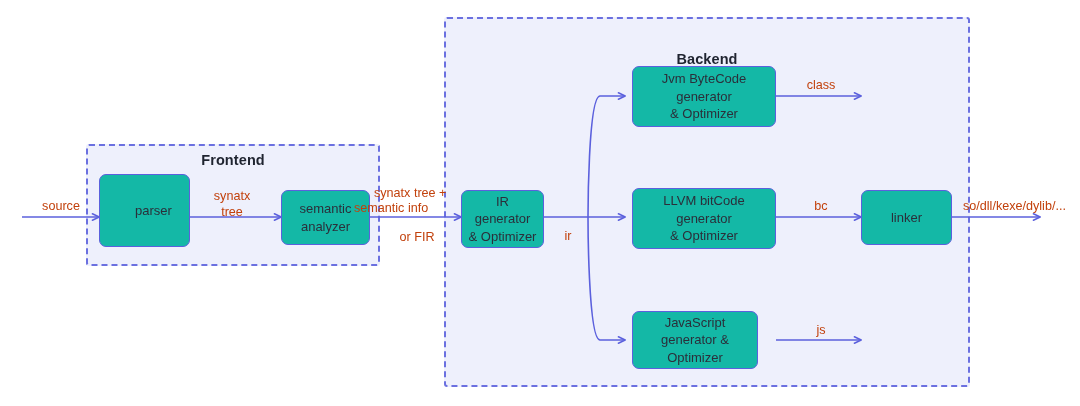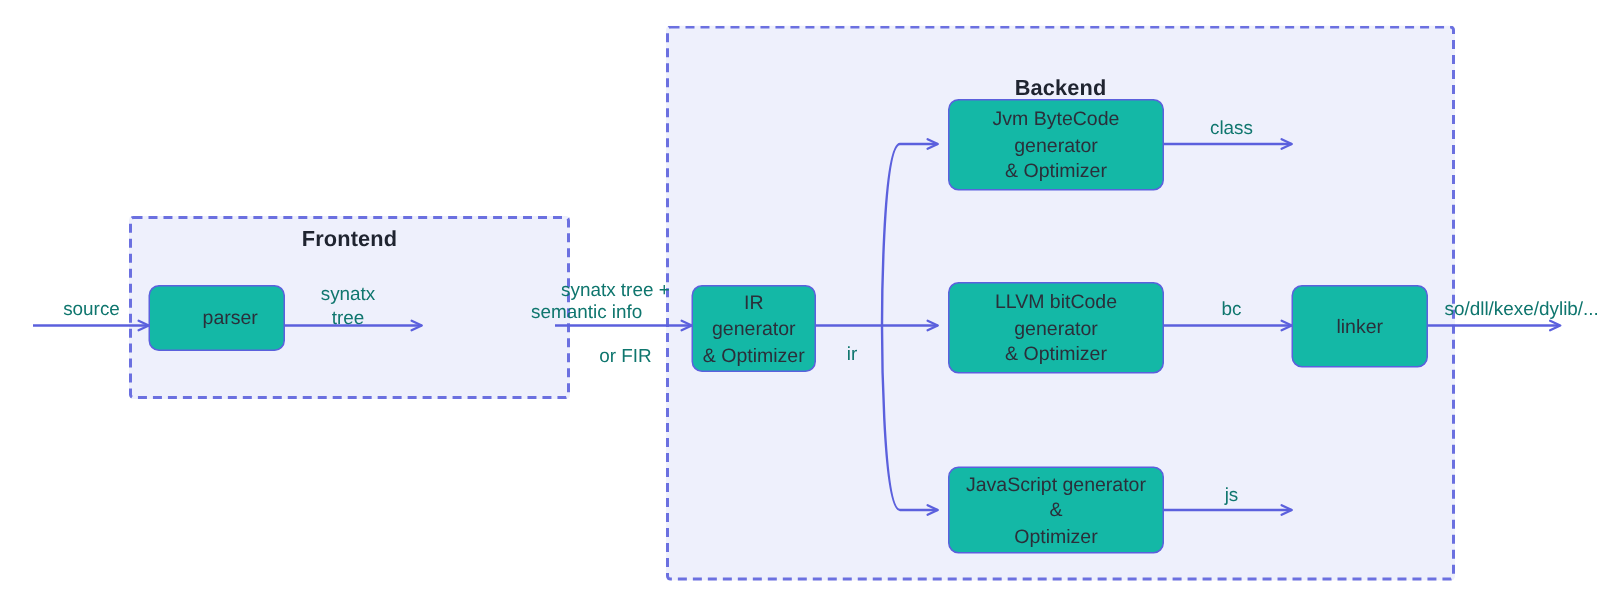--- a/index.html
+++ b/index.html
@@ -54,21 +54,21 @@
     color: #2b2f3a;
     font-size: 13px;
     line-height: 1.35;
     padding: 2px 6px;
   }
   .node span { display: block; }
   
   .edge-label {
     position: absolute;
     font-size: 12.6px;
-    color: #0f766e;
+    color: #c2410c;
     line-height: 1.3;
     white-space: pre;
     text-align: center;
   }
   .edge-label.left { text-align: left; }
 </style>
 </head>
 <body>
 
 <div id="canvas">
@@ -102,24 +102,30 @@
       <path d="M776,96 L861,96"></path>
 
       <path d="M776,217 L861,217"></path>
 
       <path d="M776,340 L861,340"></path>
 
       <path d="M952,217 L1040,217"></path>
     </g>
   </svg>
 
-  <div class="node" style="left:99px; top:190px; width:91px; height:44px;padding-left:24px;">
+  <div class="node" style="left:99px; top:174px; width:91px; height:73px;padding-left:24px;">
     <span>parser</span>
   </div>
 
+  <div class="node" style="left:281px; top:190px; width:89px; height:55px;">
+    <div>
+      <span>semantic</span>
+      <span>analyzer</span>
+    </div>
+  </div>
 
   <div class="node" style="left:461px; top:190px; width:83px; height:58px;">
     <div>
       <span>IR generator</span>
       <span>&amp; Optimizer</span>
     </div>
   </div>
 
   <div class="node" style="left:632px; top:66px; width:144px; height:61px;">
     <div>
@@ -128,21 +134,21 @@
     </div>
   </div>
 
   <div class="node" style="left:632px; top:188px; width:144px; height:61px;">
     <div>
       <span>LLVM bitCode generator</span>
       <span>&amp; Optimizer</span>
     </div>
   </div>
 
-  <div class="node" style="left:632px; top:311px; width:144px; height:58px;">
+  <div class="node" style="left:632px; top:311px; width:126px; height:58px;">
     <div>
       <span>JavaScript generator &amp;</span>
       <span>Optimizer</span>
     </div>
   </div>
 
   <div class="node" style="left:861px; top:190px; width:91px; height:55px;">
     <span>linker</span>
   </div>
 

